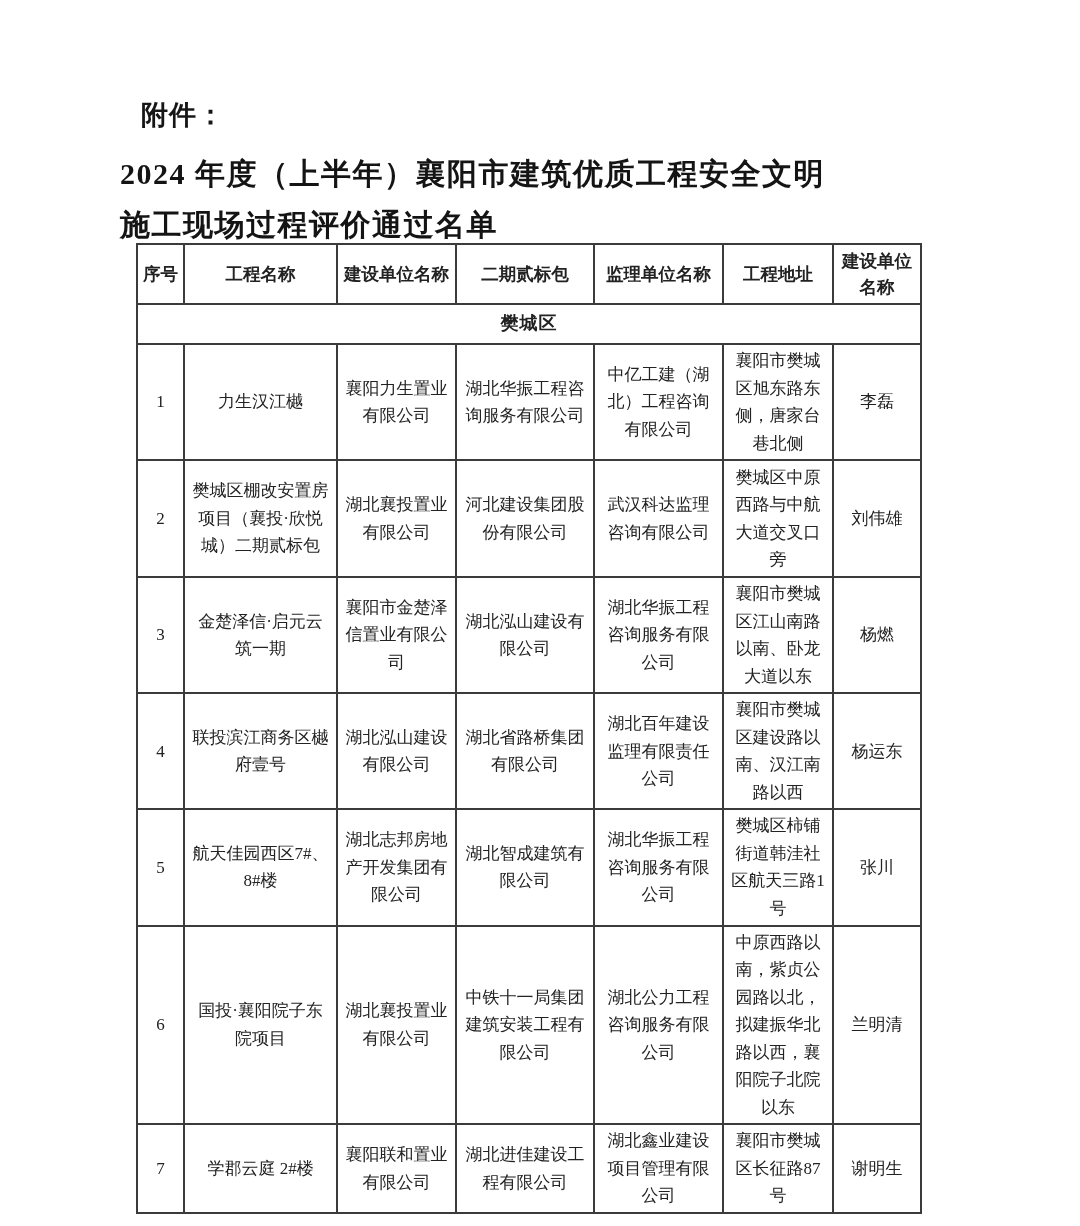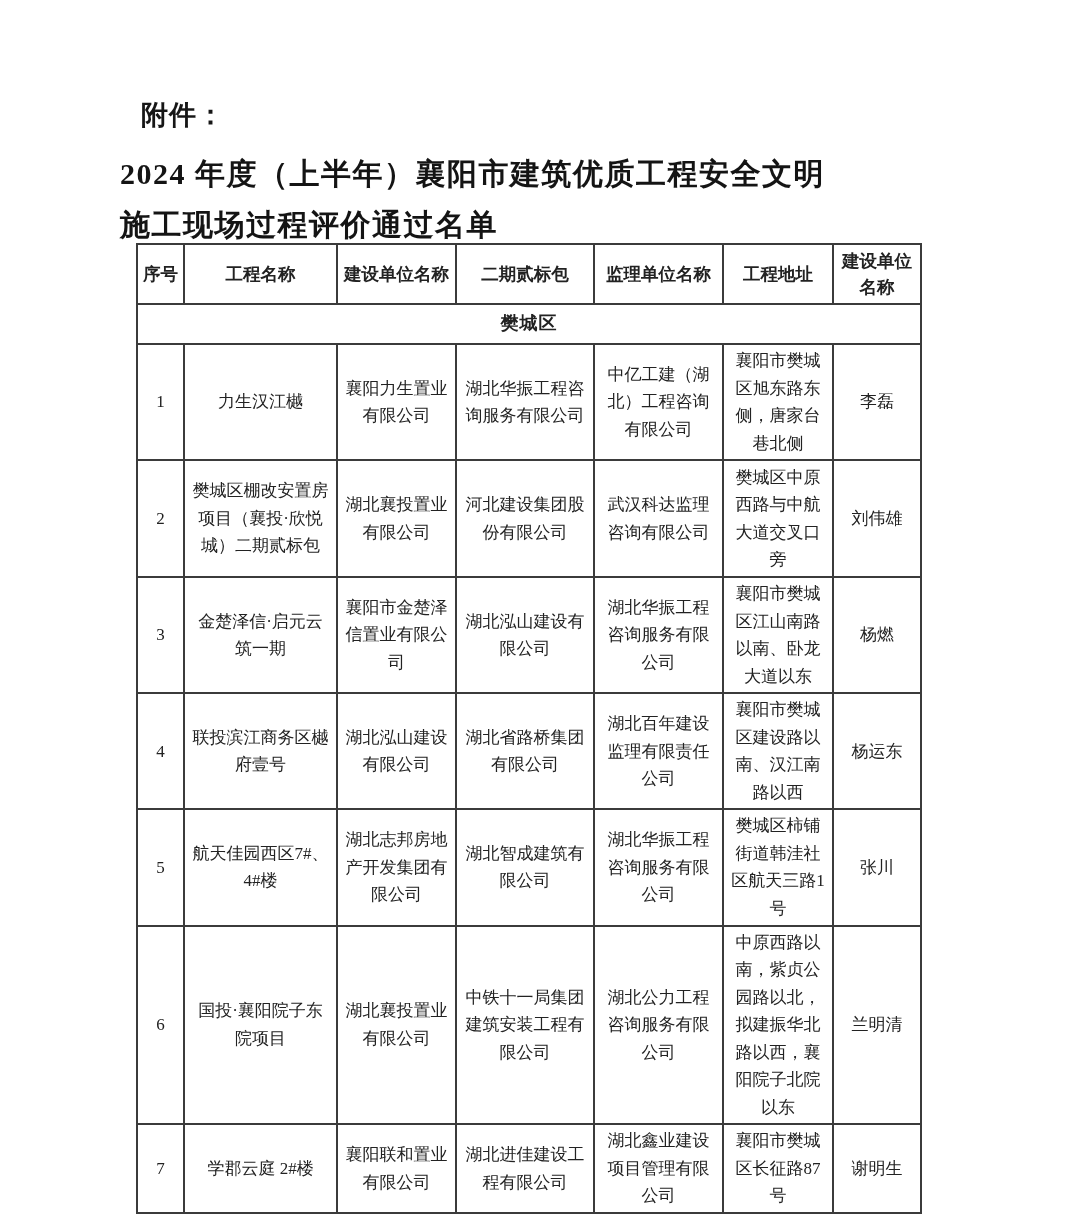--- a/index.html
+++ b/index.html
@@ -145,21 +145,21 @@
           <td class="cell-no">4</td>
           <td class="cell-project">联投滨江商务区樾府壹号</td>
           <td class="cell-developer">湖北泓山建设有限公司</td>
           <td class="cell-contractor">湖北省路桥集团有限公司</td>
           <td class="cell-supervisor">湖北百年建设监理有限责任公司</td>
           <td class="cell-address">襄阳市樊城区建设路以南、汉江南路以西</td>
           <td class="cell-manager">杨运东</td>
         </tr>
         <tr>
           <td class="cell-no">5</td>
-          <td class="cell-project">航天佳园西区7#、4#楼</td>
+          <td class="cell-project">航天佳园西区7#、8#楼</td>
           <td class="cell-developer">湖北志邦房地产开发集团有限公司</td>
           <td class="cell-contractor">湖北智成建筑有限公司</td>
           <td class="cell-supervisor">湖北华振工程咨询服务有限公司</td>
           <td class="cell-address">樊城区柿铺街道韩洼社区航天三路1号</td>
           <td class="cell-manager">张川</td>
         </tr>
         <tr>
           <td class="cell-no">6</td>
           <td class="cell-project">国投·襄阳院子东院项目</td>
           <td class="cell-developer">湖北襄投置业有限公司</td>

